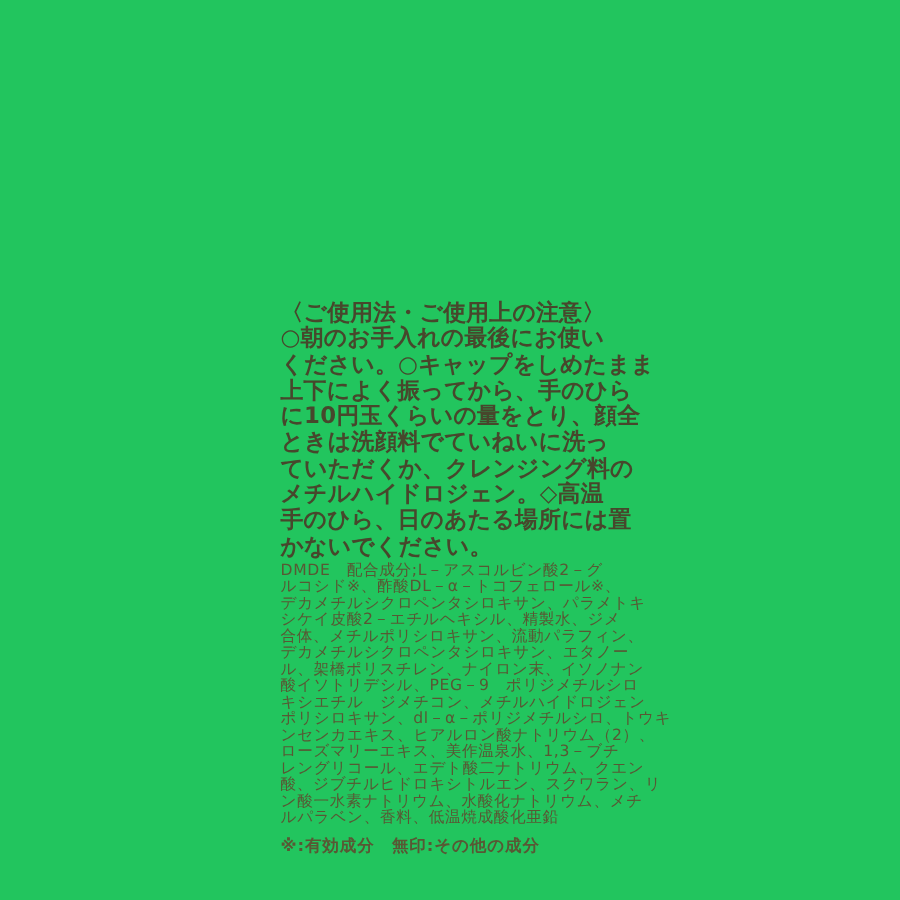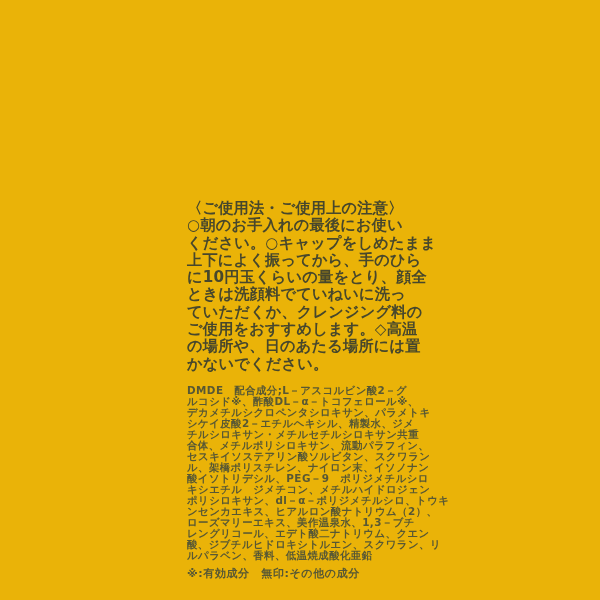--- a/index.html
+++ b/index.html
@@ -6,21 +6,21 @@
   html, body {
     width: 600px;
     height: 600px;
     background: #ffffff;
     font-family: "DejaVu Sans", "Liberation Sans", sans-serif;
   }
   .sheet {
     position: relative;
     width: 600px;
     height: 600px;
-    background: #eab308;
+    background: #22c55e;
     overflow: hidden;
   }
   .label-block {
     position: absolute;
     left: 187px;
     top: 200px;
     width: 240px;
   }
   .usage {
     color: #47472c;
@@ -31,25 +31,25 @@
   }
   .usage-heading {
     display: block;
     white-space: nowrap;
   }
   .usage-line {
     display: block;
     white-space: nowrap;
   }
   .ingredients {
-    margin-top: 12px;
+    margin-top: 2px;
     color: #585834;
     font-size: 10.4px;
     line-height: 11px;
-    font-weight: 700;
+    font-weight: 400;
     letter-spacing: 0.45px;
   }
   .ingredients-line {
     display: block;
     white-space: nowrap;
   }
   .footnote {
     margin-top: 7px;
     color: #585834;
     font-size: 11px;
@@ -66,40 +66,40 @@
   <div class="label-block">
 
     <div class="usage">
       <span class="usage-heading">〈ご使用法・ご使用上の注意〉</span>
       <span class="usage-line">○朝のお手入れの最後にお使い</span>
       <span class="usage-line">ください。○キャップをしめたまま</span>
       <span class="usage-line">上下によく振ってから、手のひら</span>
       <span class="usage-line">に10円玉くらいの量をとり、顔全</span>
       <span class="usage-line">ときは洗顔料でていねいに洗っ</span>
       <span class="usage-line">ていただくか、クレンジング料の</span>
-      <span class="usage-line">ご使用をおすすめします。◇高温</span>
-      <span class="usage-line">の場所や、日のあたる場所には置</span>
+      <span class="usage-line">メチルハイドロジェン。◇高温</span>
+      <span class="usage-line">手のひら、日のあたる場所には置</span>
       <span class="usage-line">かないでください。</span>
     </div>
 
     <div class="ingredients">
       <span class="ingredients-line">DMDE　配合成分;L－アスコルビン酸2－グ</span>
       <span class="ingredients-line">ルコシド※、酢酸DL－α－トコフェロール※、</span>
       <span class="ingredients-line">デカメチルシクロペンタシロキサン、パラメトキ</span>
       <span class="ingredients-line">シケイ皮酸2－エチルヘキシル、精製水、ジメ</span>
-      <span class="ingredients-line">チルシロキサン・メチルセチルシロキサン共重</span>
       <span class="ingredients-line">合体、メチルポリシロキサン、流動パラフィン、</span>
-      <span class="ingredients-line">セスキイソステアリン酸ソルビタン、スクワラン</span>
+      <span class="ingredients-line">デカメチルシクロペンタシロキサン、エタノー</span>
       <span class="ingredients-line">ル、架橋ポリスチレン、ナイロン末、イソノナン</span>
       <span class="ingredients-line">酸イソトリデシル、PEG－9　ポリジメチルシロ</span>
       <span class="ingredients-line">キシエチル　ジメチコン、メチルハイドロジェン</span>
       <span class="ingredients-line">ポリシロキサン、dl－α－ポリジメチルシロ、トウキ</span>
       <span class="ingredients-line">ンセンカエキス、ヒアルロン酸ナトリウム（2）、</span>
       <span class="ingredients-line">ローズマリーエキス、美作温泉水、1,3－ブチ</span>
       <span class="ingredients-line">レングリコール、エデト酸二ナトリウム、クエン</span>
       <span class="ingredients-line">酸、ジブチルヒドロキシトルエン、スクワラン、リ</span>
+      <span class="ingredients-line">ン酸一水素ナトリウム、水酸化ナトリウム、メチ</span>
       <span class="ingredients-line">ルパラベン、香料、低温焼成酸化亜鉛</span>
     </div>
 
     <div class="footnote">※:有効成分　無印:その他の成分</div>
 
   </div>
 </div>
 
 </body></html>

